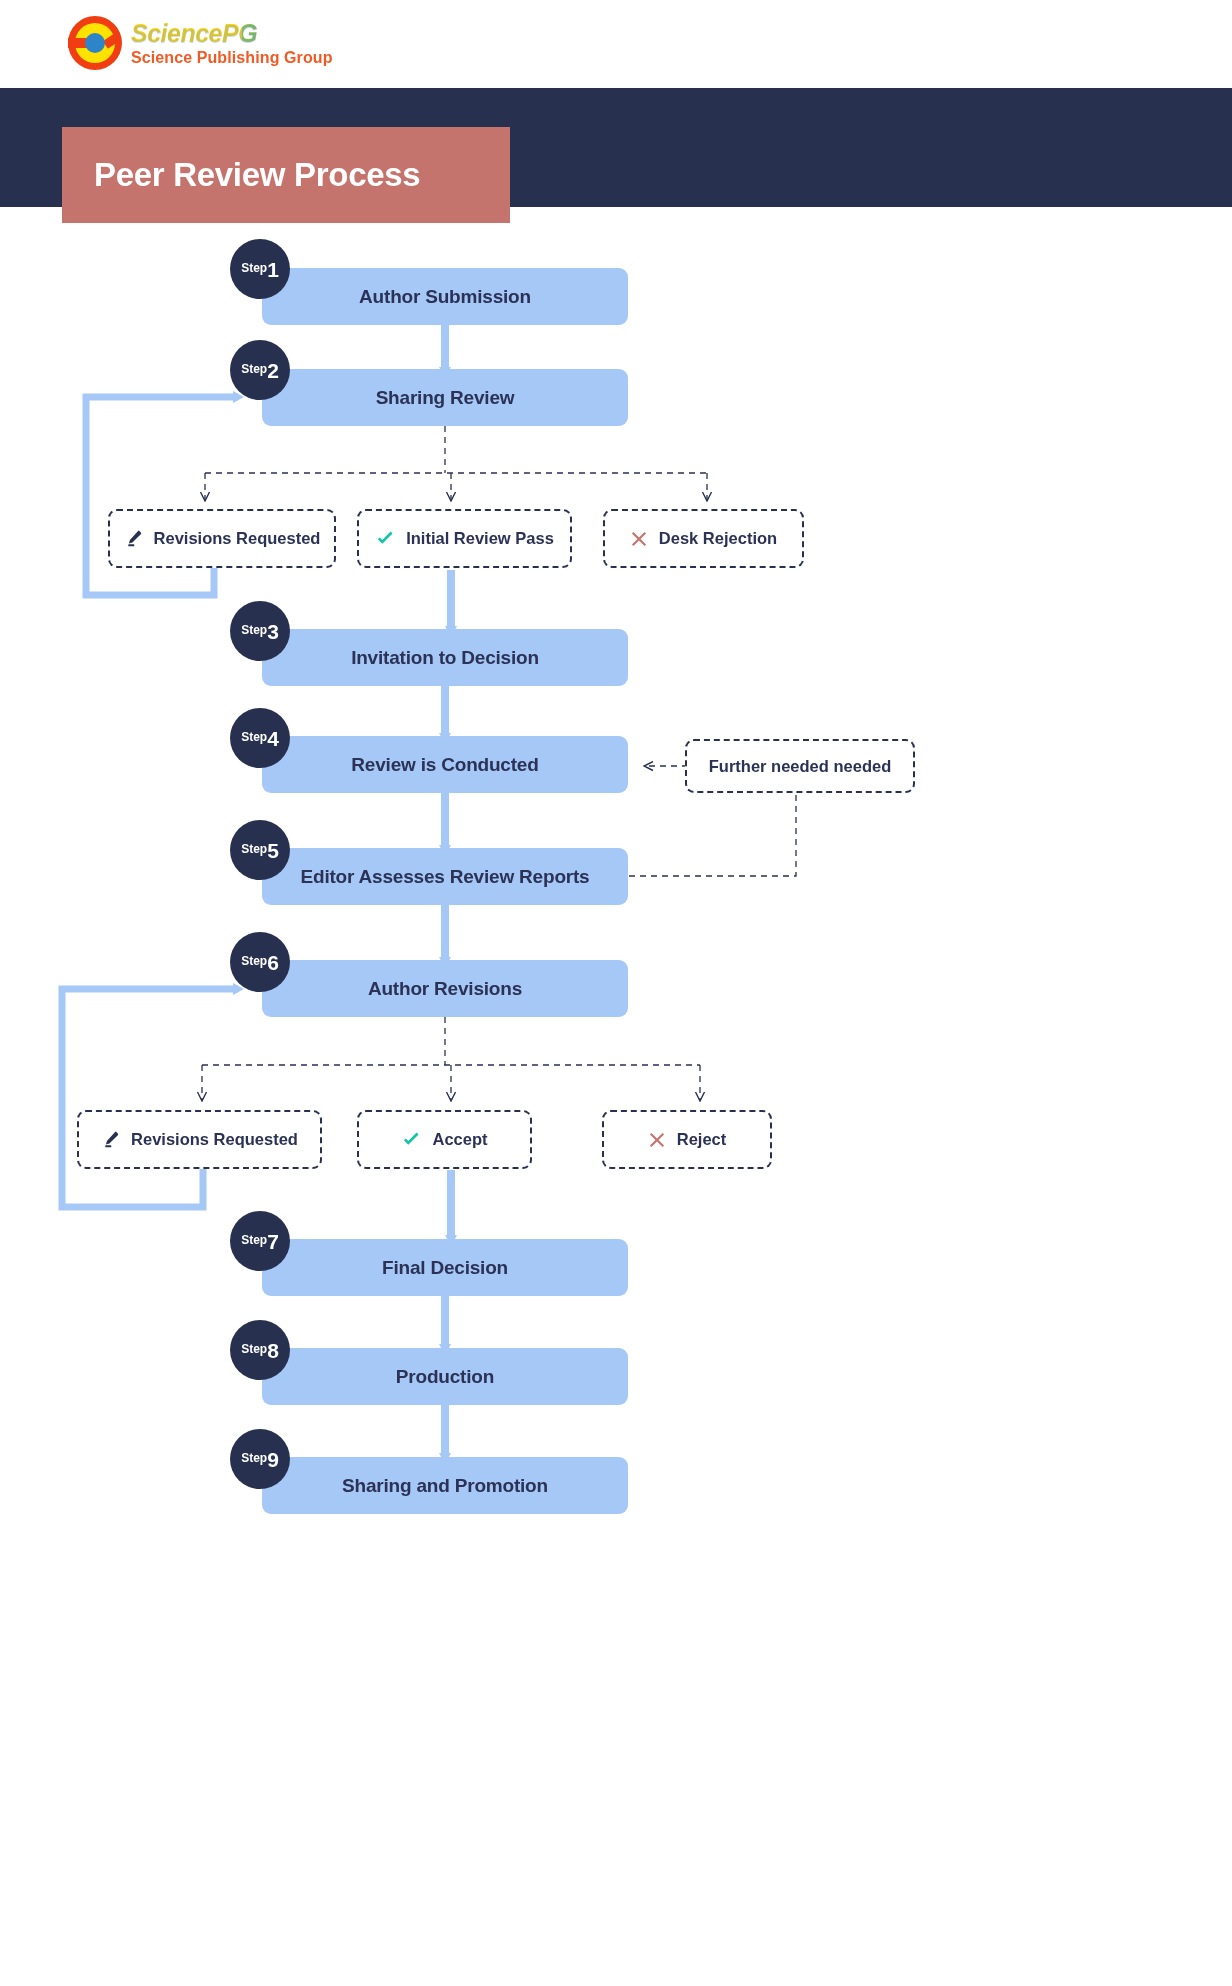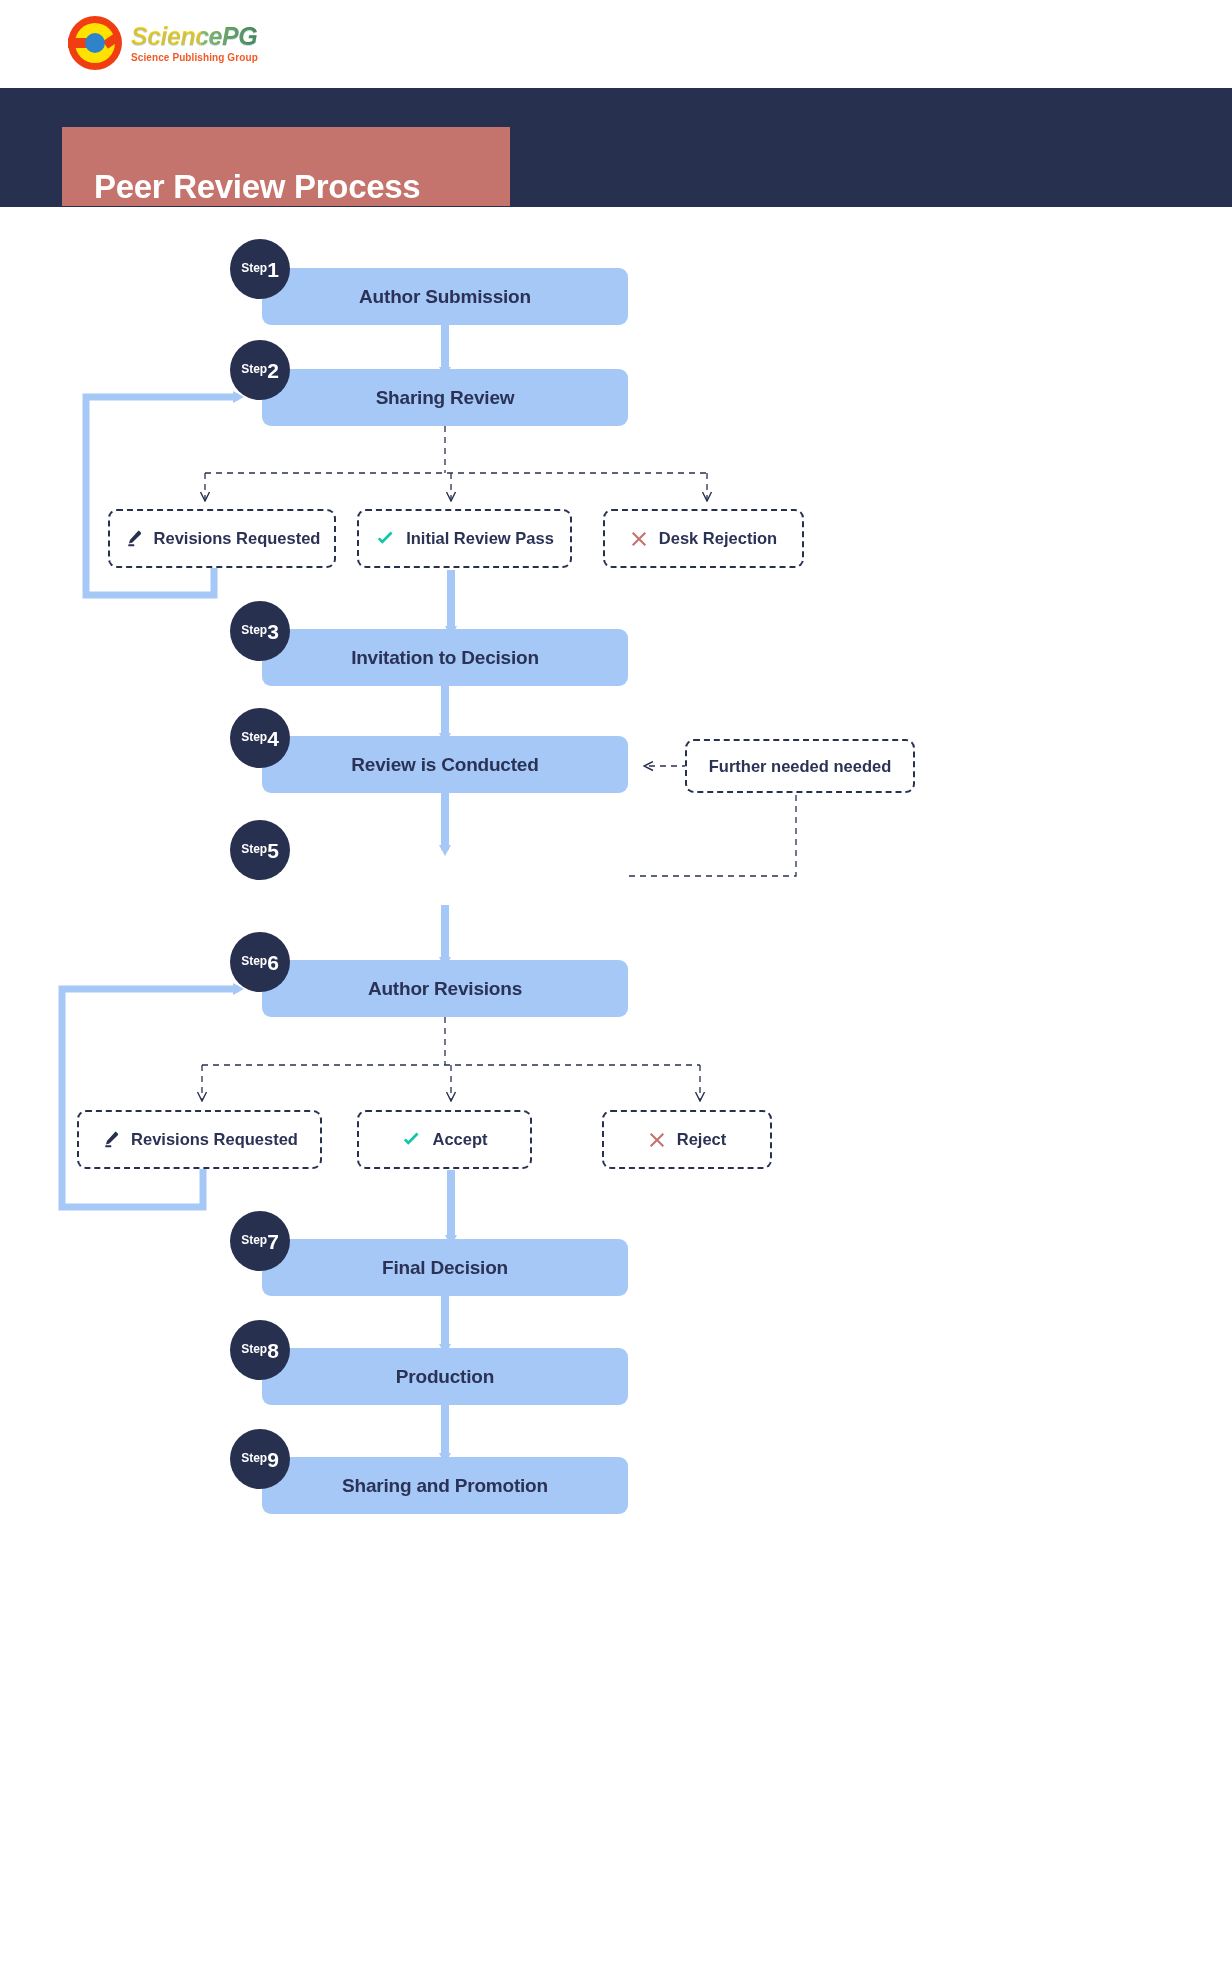--- a/index.html
+++ b/index.html
@@ -79,40 +79,40 @@
     font-style: italic;
     letter-spacing: -0.5px;
     background: linear-gradient(90deg,#ffd400 0%,#ffd400 55%,#8bc34a 55%,#2e7d32 100%);
     -webkit-background-clip: text;
     background-clip: text;
     color: transparent;
     text-shadow: 0 1px 0 rgba(120,160,200,0.35);
   }
   .logo-sub {
     margin-top: 4px;
-    font-size: 10px;
+    font-size: 16px;
     font-weight: bold;
     color: #f15a24;
     letter-spacing: 0.1px;
   }
 
   
   .title-band {
     position: absolute;
     left: 0; top: 88px;
     width: 1232px; height: 119px;
     background: #28304f;
   }
   .title-chip {
     position: absolute;
     left: 62px; top: 127px;
-    width: 448px; height: 79px;
+    width: 448px; height: 96px;
     background: #c5736d;
     display: flex;
-    align-items: flex-end;
+    align-items: center;
   }
   .title-chip .t {
     margin-left: 32px;
     color: #ffffff;
     font-size: 33px;
     font-weight: bold;
     letter-spacing: -0.3px;
   }
 
   
@@ -341,20 +341,23 @@
     </div>
     <div class="step-badge" style="left:230px; top:501px;">
       <div class="w">Step</div>
       <div class="n">4</div>
     </div>
 
     <div class="note-chip" style="left:685px; top:532px; width:230px;">
       <span class="ntext">Further needed needed</span>
     </div>
 
+    <div class="step-box" style="left:262px; top:641px; width:366px;">
+      <div class="label">Editor Assesses Review Reports</div>
+    </div>
     <div class="step-badge" style="left:230px; top:613px;">
       <div class="w">Step</div>
       <div class="n">5</div>
     </div>
 
     <div class="step-box" style="left:262px; top:753px; width:366px;">
       <div class="label">Author Revisions</div>
     </div>
     <div class="step-badge" style="left:230px; top:725px;">
       <div class="w">Step</div>

